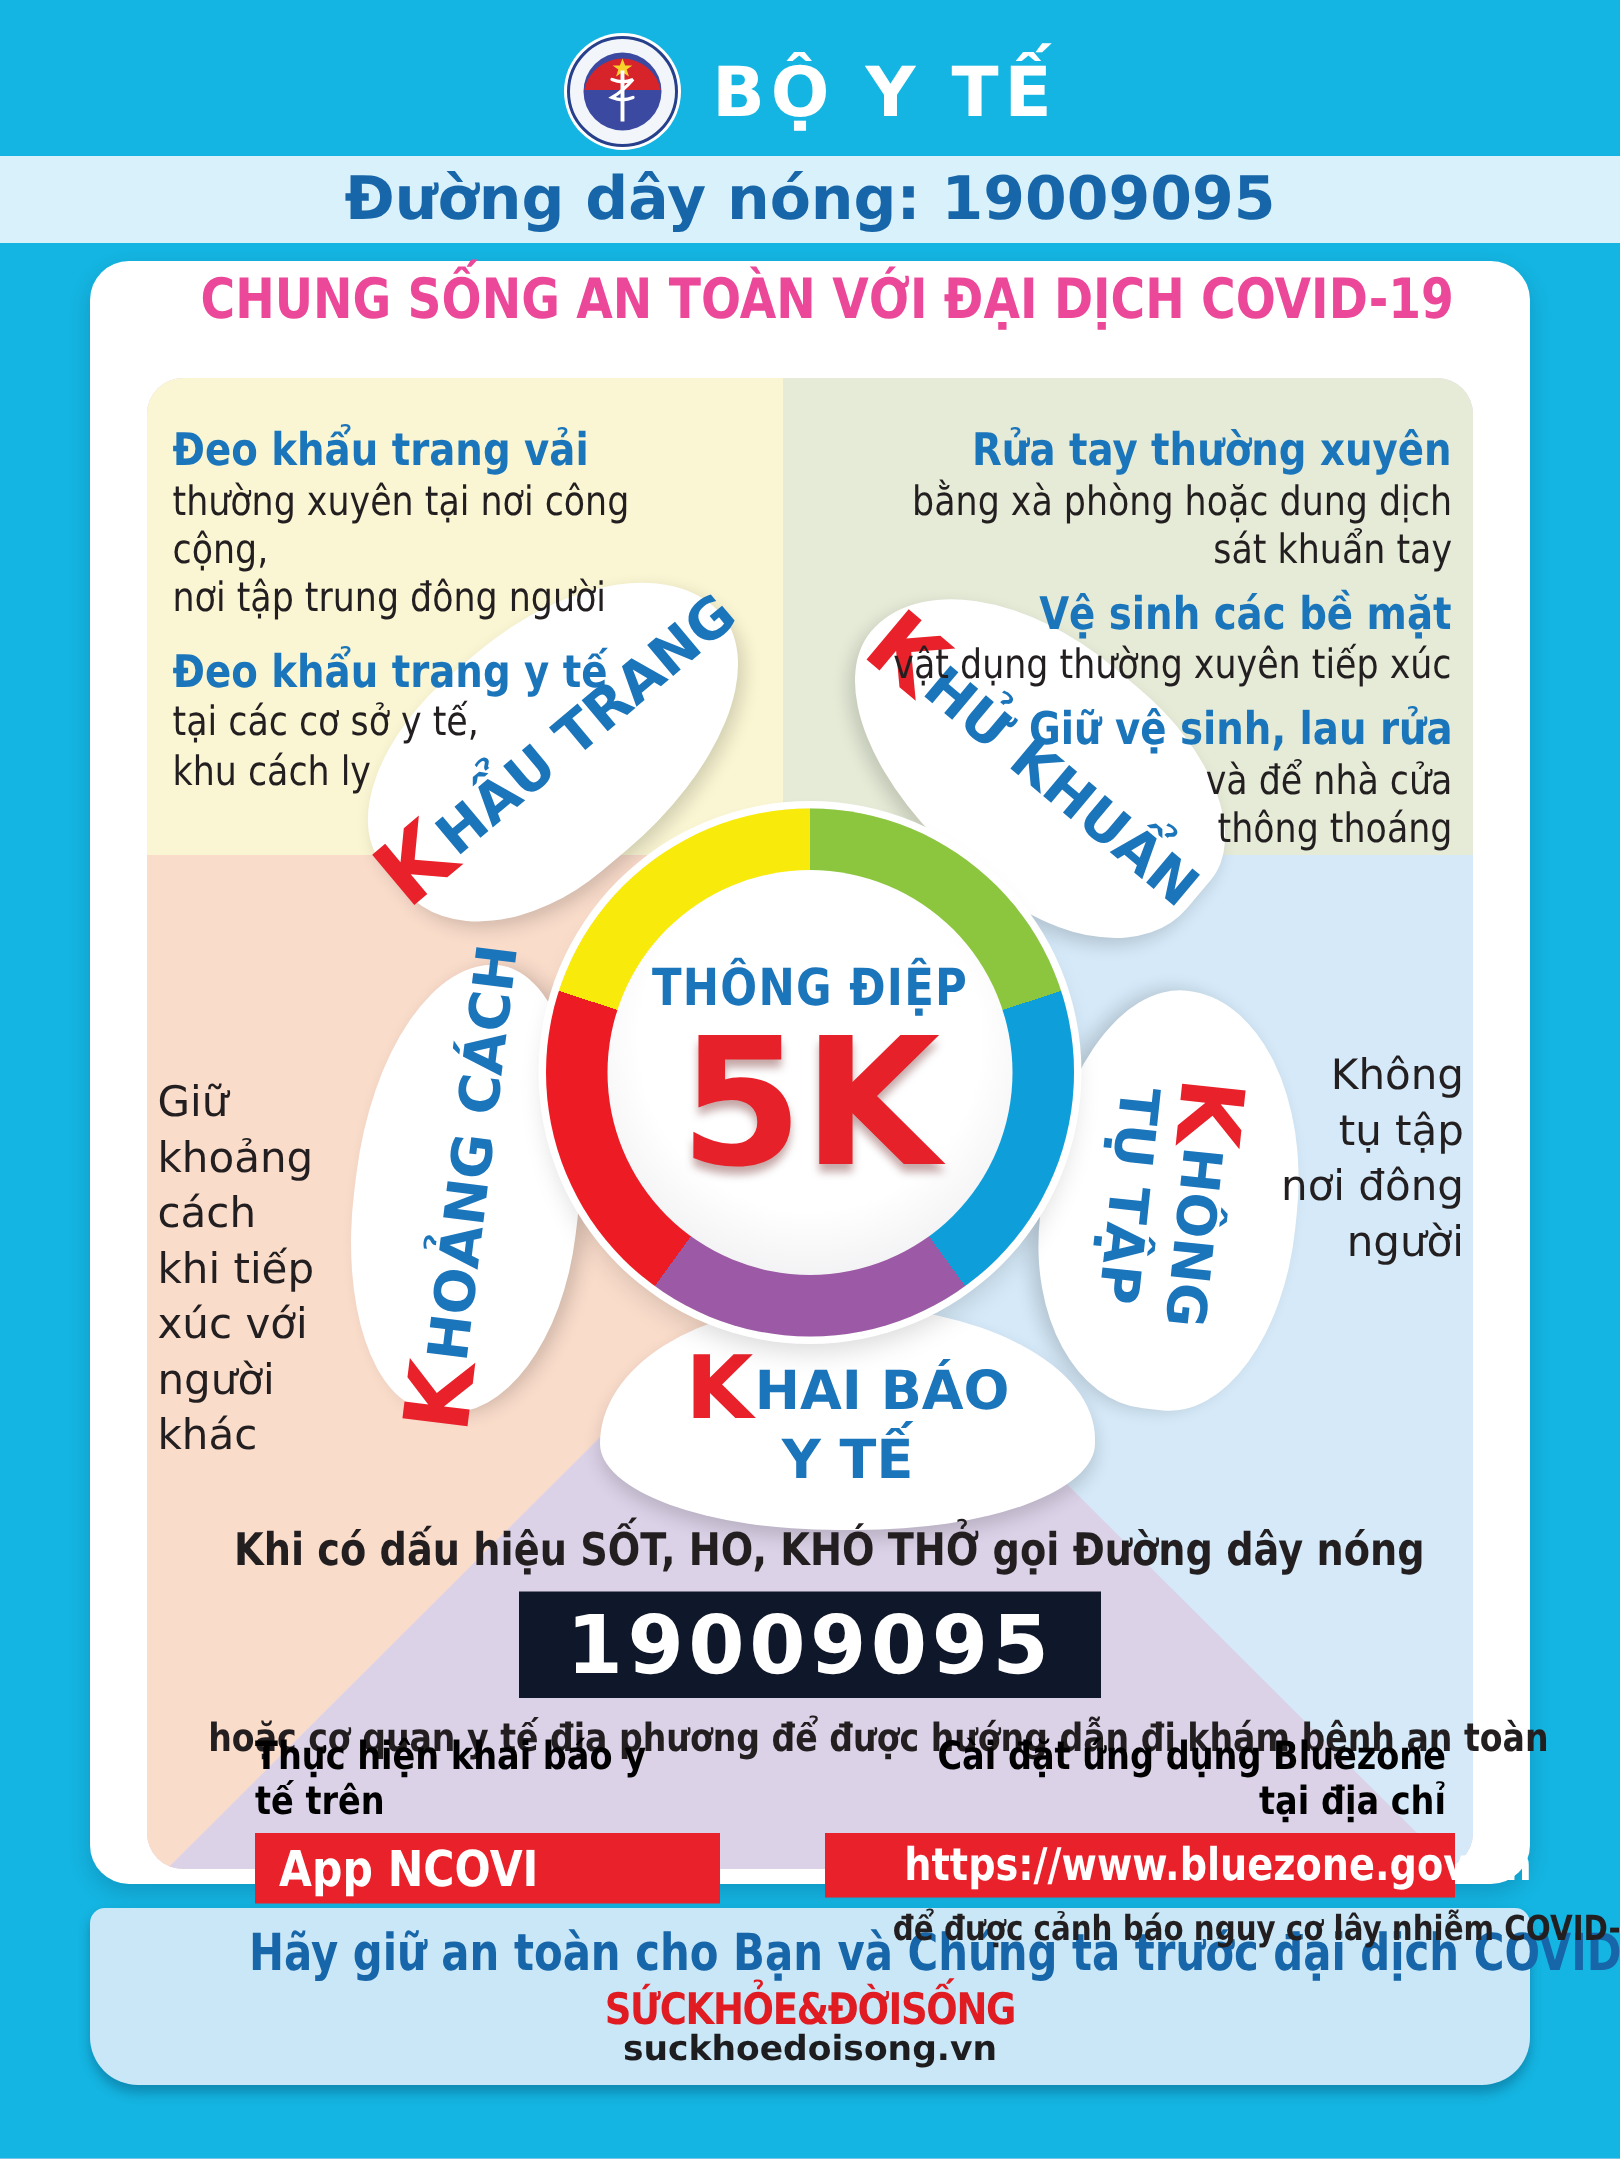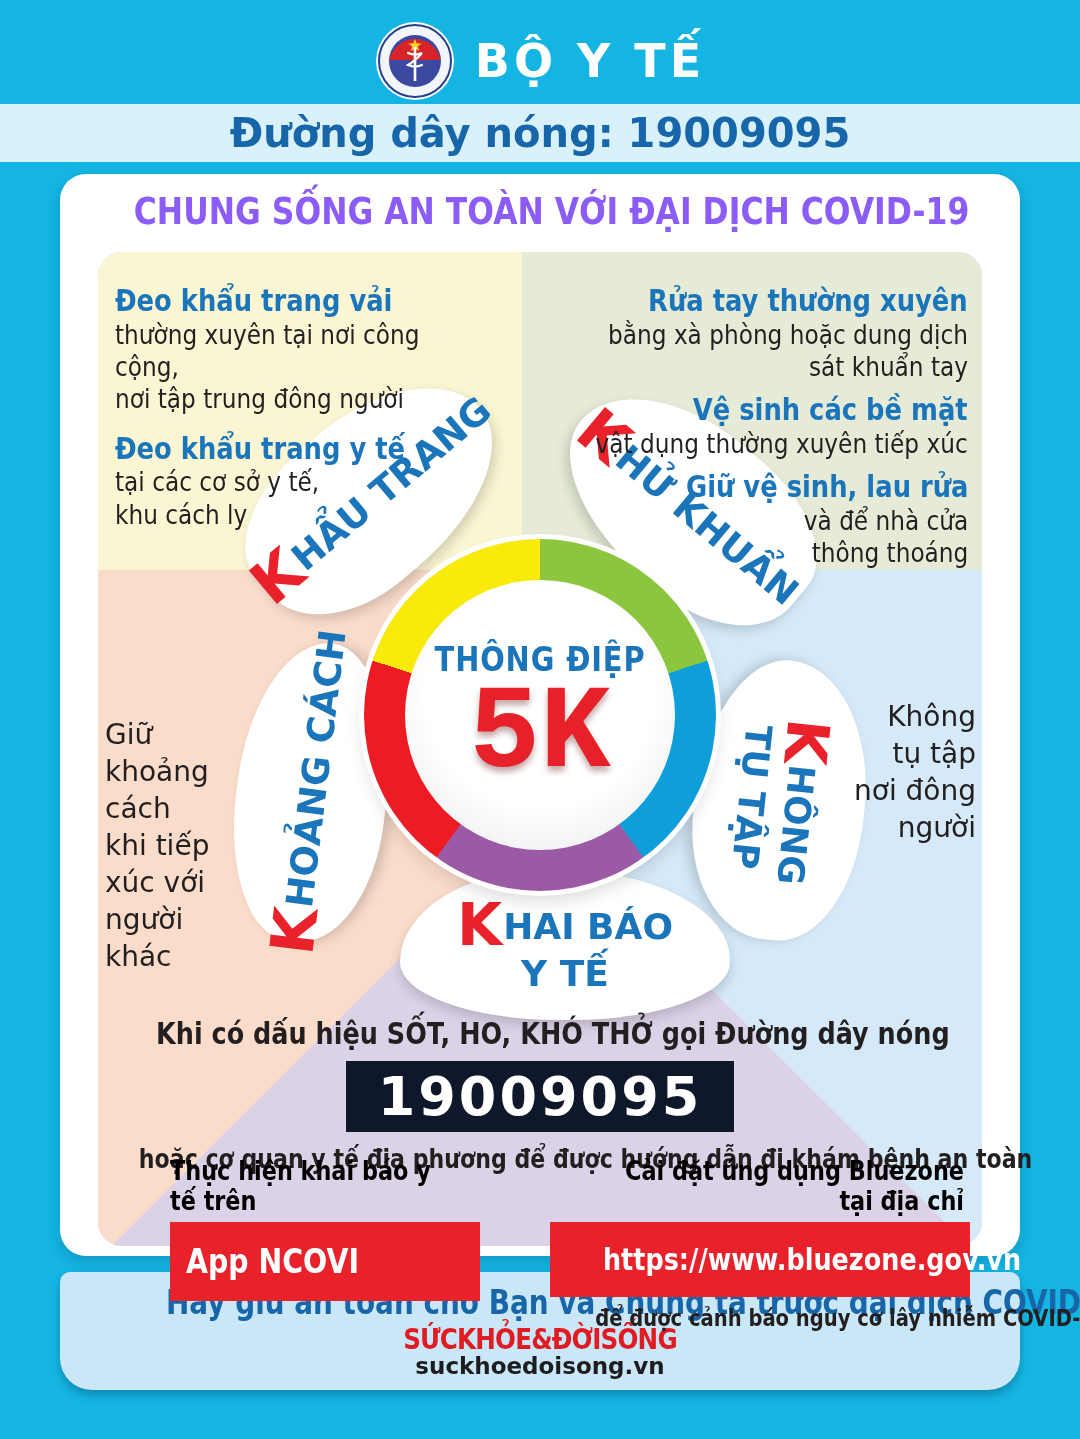--- a/index.html
+++ b/index.html
@@ -19,22 +19,22 @@
   .logo{width:80px;height:80px;}
   .ministry{color:#ffffff;font-size:46px;font-weight:bold;letter-spacing:4px;}
 
   .hotline{left:0;top:104px;right:0;height:58px;background:#D9F1FA;
     display:flex;align-items:center;justify-content:center;
     color:#1766A9;font-weight:bold;font-size:40px;}
 
   
   .card{left:60px;top:174px;width:960px;height:1082px;background:#ffffff;border-radius:26px;
     box-shadow:0 6px 14px rgba(0,30,60,.18);}
-  .title{position:absolute;left:0;right:0;top:16px;text-align:center;
-    color:#8b5cf6;font-size:37px;font-weight:bold;white-space:nowrap;}
+  .title{position:absolute;left:0;right:0;top:4px;text-align:center;
+    color:#ec4899;font-size:37px;font-weight:bold;white-space:nowrap;}
 
   .inner{position:absolute;left:38px;top:78px;width:884px;height:994px;border-radius:24px;
     overflow:hidden;background:#DCD2E8;}
   .quad{position:absolute;}
   .qy{left:0;top:0;width:424px;height:318px;background:#FAF6D3;}
   .qg{left:424px;top:0;width:460px;height:318px;background:#E5EBD7;}
   .qp{left:0;top:318px;width:442px;height:676px;background:#FADCCB;}
   .qb{left:442px;top:318px;width:442px;height:676px;background:#D5E9F8;}
   .qv{left:0;top:0;width:884px;height:994px;background:#DCD2E8;
     clip-path:polygon(50% 57%,1.5% 100%,98.5% 100%);}
@@ -58,21 +58,21 @@
 
   
   .ring{left:304px;top:365px;width:352px;height:352px;border-radius:50%;z-index:3;
     background:conic-gradient(#8CC63E 0 72deg,#0E9FDA 72deg 144deg,#9C59A5 144deg 216deg,#EC1B24 216deg 288deg,#F8EB0C 288deg 360deg);
     box-shadow:0 0 0 5px #ffffff,0 10px 18px rgba(0,0,0,.15);}
   .hub{left:345px;top:406px;width:270px;height:270px;border-radius:50%;z-index:4;
     background:radial-gradient(circle at 50% 42%,#ffffff 55%,#ececef 88%,#dfdfe4 100%);
     display:flex;flex-direction:column;align-items:center;justify-content:center;}
   .hub-label{color:#1B75BB;font-size:34px;font-weight:bold;letter-spacing:1px;}
   .hub-value{color:#E62129;font-size:118px;font-weight:bold;line-height:.95;
-    text-shadow:0 5px 6px rgba(90,0,0,.35);font-family:Liberation Mono, monospace;}
+    text-shadow:0 5px 6px rgba(90,0,0,.35);}
 
   
   .blk{position:absolute;z-index:5;}
   .h{color:#1B75BB;font-size:30px;font-weight:bold;line-height:1.15;}
   .b{color:#231F20;font-size:27px;line-height:1.2;white-space:pre-line;}
   .mask-block{left:55px;top:110px;width:430px;text-align:left;}
   .mask-block .h2{margin-top:16px;}
   .dis-block{right:52px;top:110px;width:460px;text-align:right;}
   .dis-block .h2{margin-top:10px;}
   .kc-block{left:45px;top:506px;width:140px;font-size:28px;line-height:1.32;white-space:pre-line;}
@@ -82,21 +82,21 @@
   .emerg{left:0;right:0;top:842px;text-align:center;z-index:5;position:absolute;}
   .em1{font-size:30px;font-weight:bold;color:#231F20;text-align:right;}
   .embox{display:inline-block;margin-top:10px;background:#0f172a;color:#ffffff;
     font-size:54px;font-weight:bold;letter-spacing:3px;padding:4px 32px;}
   .em2{font-size:26px;font-weight:bold;color:#231F20;margin-top:12px;}
 
   
   .ncovi{left:110px;top:982px;width:340px;z-index:5;position:absolute;text-align:left;}
   .applabel{font-size:26px;font-weight:bold;color:#000000;}
   .redbar{margin-top:6px;background:#E8212A;color:#ffffff;font-weight:bold;
-    padding:20px 16px;box-sizing:border-box;}
+    padding:4px 16px;box-sizing:border-box;}
   .ncovi .redbar{width:310px;font-size:33px;text-align:left;}
   .bluezone{left:490px;top:982px;width:420px;z-index:5;position:absolute;text-align:center;}
   .bluezone .applabel{display:block;text-align:right;padding-right:6px;}
   .bluezone .redbar{width:420px;font-size:30px;text-align:center;}
   .bznote{font-size:23px;font-weight:bold;color:#231F20;margin-top:8px;}
 
   
   .banner{left:60px;top:1272px;width:960px;height:118px;background:#C9E7F7;
     border-radius:10px 10px 32px 32px;text-align:center;z-index:2;
     box-shadow:0 5px 8px rgba(0,40,70,.30);}

